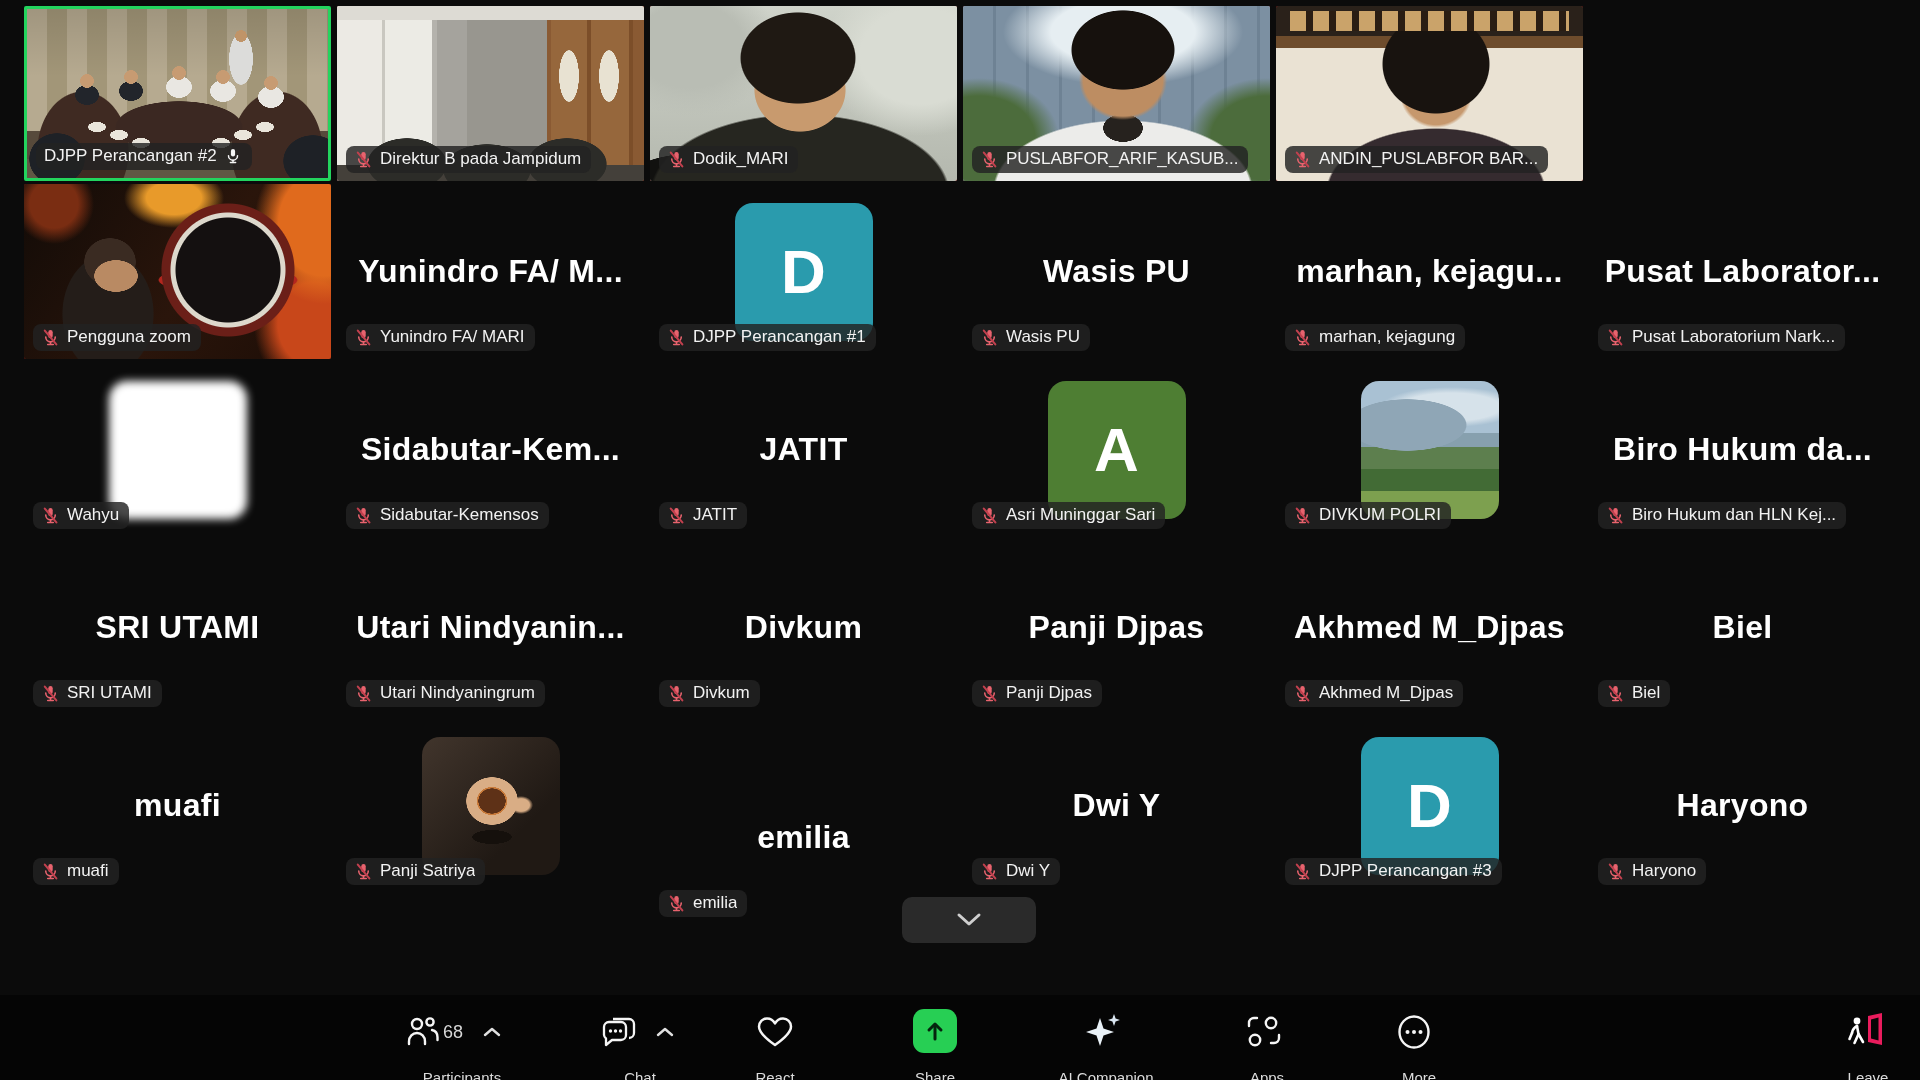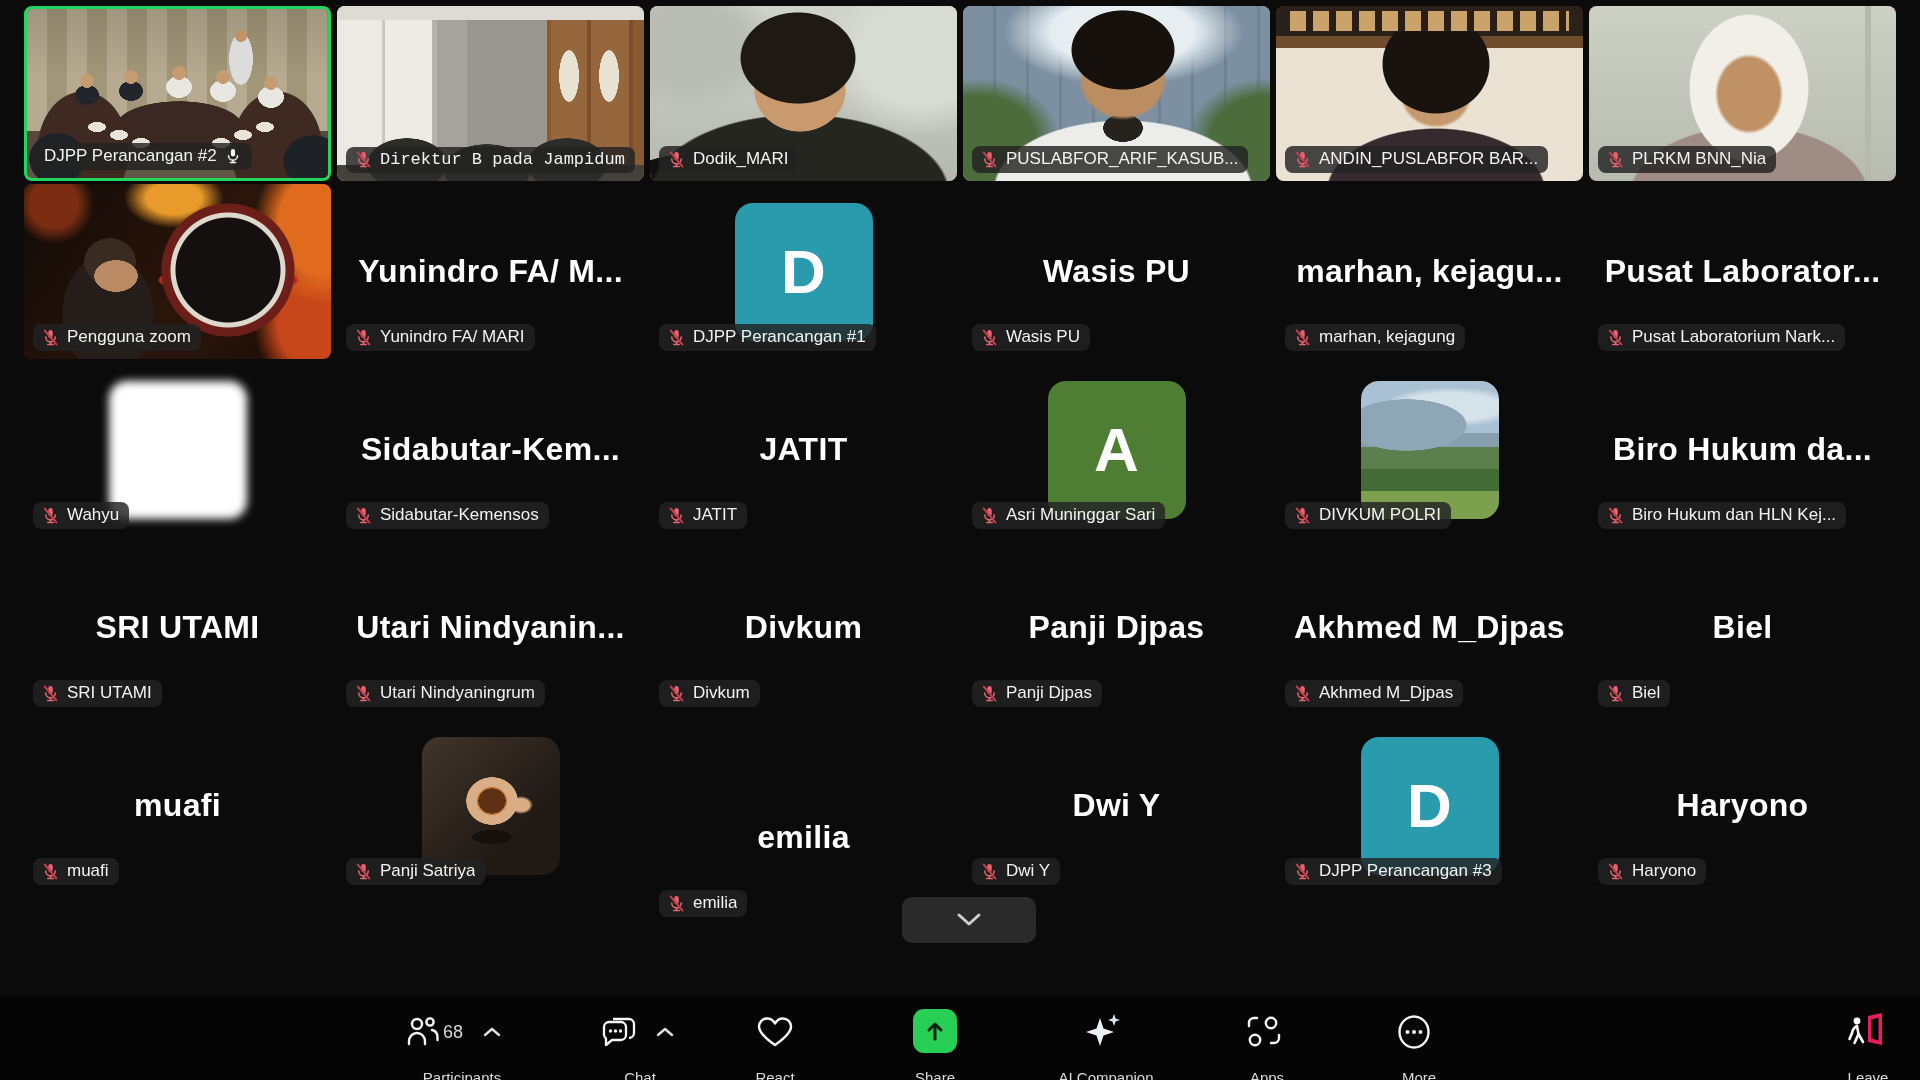--- a/index.html
+++ b/index.html
@@ -2,21 +2,21 @@
 <html><head>
 <meta charset="utf-8">
 <style>
   html,body{margin:0;padding:0;width:1920px;height:1080px;background:#0b0b0b;overflow:hidden;
     font-family:"Liberation Sans","DejaVu Sans",sans-serif;}
   .stage{position:absolute;inset:0;background:#0b0b0b;}
 
   
   .gallery{position:absolute;inset:0;}
   .tile{position:absolute;width:307px;height:175px;box-sizing:border-box;}
-  .tile.video{border-radius:8px;overflow:hidden;background:#b91c1c;}
+  .tile.video{border-radius:2px;overflow:hidden;background:#b91c1c;}
   .tile.active{border:3px solid #23d45e;}
   .tile .center{position:absolute;inset:0;display:flex;align-items:center;justify-content:center;}
   .big-name{font-size:32px;font-weight:700;color:#ffffff;letter-spacing:.3px;white-space:nowrap;}
   .avatar{width:138px;height:138px;border-radius:18px;}
   .avatar.letter{display:flex;align-items:center;justify-content:center;font-size:62px;font-weight:700;color:#fff;}
   .avatar.img-white{background:#ffffff;filter:blur(4px);}
   .avatar.img-landscape{background:
       radial-gradient(60px 26px at 46px 44px,#8fa6b6 98%,rgba(0,0,0,0)),
       radial-gradient(70px 20px at 90px 26px,#d6e2ea 70%,rgba(0,0,0,0)),
       linear-gradient(180deg,#a9c1d3 0 38%,#87a0ae 38% 48%,#5d7f4e 48% 64%,#426b35 64% 80%,#7da04f 80%);}
@@ -144,21 +144,21 @@
           <svg class="mic" width="18" height="18" viewBox="0 0 24 24">
             <rect x="9.2" y="2.6" width="5.6" height="10.2" rx="2.8" fill="#f5f5f5"></rect>
             <g fill="none" stroke="#f5f5f5" stroke-width="2" stroke-linecap="round">
               <path d="M6 11.5c0 3.3 2.7 6 6 6s6-2.7 6-6"></path>
               <path d="M12 17.5v3"></path>
               <path d="M8.5 20.8h7"></path>
             </g>
           </svg>
         </div>
       </div>
-      <div class="tile video" style="left: 337px; top: 6px; font-family: Liberation Mono, monospace;">
+      <div class="tile video" style="left: 337px; top: 6px;">
         <div class="art art-office"></div>
         <div class="name-pill">
           <svg class="mic" width="19" height="19" viewBox="0 0 24 24">
             <rect x="9.2" y="2.6" width="5.6" height="10.2" rx="2.8" fill="#e8636e"></rect>
             <g fill="none" stroke="#e8636e" stroke-width="2" stroke-linecap="round">
               <path d="M6 11.5c0 3.3 2.7 6 6 6s6-2.7 6-6"></path>
               <path d="M12 17.5v3"></path>
               <path d="M8.5 20.8h7"></path>
             </g>
             <path d="M4.8 3.2 L19.4 20.8" stroke="#c2404e" stroke-width="2.6" stroke-linecap="round"></path>
@@ -202,35 +202,20 @@
           <svg class="mic" width="19" height="19" viewBox="0 0 24 24">
             <rect x="9.2" y="2.6" width="5.6" height="10.2" rx="2.8" fill="#e8636e"></rect>
             <g fill="none" stroke="#e8636e" stroke-width="2" stroke-linecap="round">
               <path d="M6 11.5c0 3.3 2.7 6 6 6s6-2.7 6-6"></path>
               <path d="M12 17.5v3"></path>
               <path d="M8.5 20.8h7"></path>
             </g>
             <path d="M4.8 3.2 L19.4 20.8" stroke="#c2404e" stroke-width="2.6" stroke-linecap="round"></path>
           </svg>
           <span class="nm">ANDIN_PUSLABFOR BAR...</span>
-        </div>
-      </div>
-      <div class="tile video" style="left: 1589px; top: 6px;">
-        <div class="art art-hijab"></div>
-        <div class="name-pill">
-          <svg class="mic" width="19" height="19" viewBox="0 0 24 24">
-            <rect x="9.2" y="2.6" width="5.6" height="10.2" rx="2.8" fill="#e8636e"></rect>
-            <g fill="none" stroke="#e8636e" stroke-width="2" stroke-linecap="round">
-              <path d="M6 11.5c0 3.3 2.7 6 6 6s6-2.7 6-6"></path>
-              <path d="M12 17.5v3"></path>
-              <path d="M8.5 20.8h7"></path>
-            </g>
-            <path d="M4.8 3.2 L19.4 20.8" stroke="#c2404e" stroke-width="2.6" stroke-linecap="round"></path>
-          </svg>
-          <span class="nm">PLRKM BNN_Nia</span>
         </div>
       </div>
       <div class="tile video" style="left: 24px; top: 184px;">
         <div class="art art-logo"></div>
         <div class="name-pill">
           <svg class="mic" width="19" height="19" viewBox="0 0 24 24">
             <rect x="9.2" y="2.6" width="5.6" height="10.2" rx="2.8" fill="#e8636e"></rect>
             <g fill="none" stroke="#e8636e" stroke-width="2" stroke-linecap="round">
               <path d="M6 11.5c0 3.3 2.7 6 6 6s6-2.7 6-6"></path>
               <path d="M12 17.5v3"></path>

